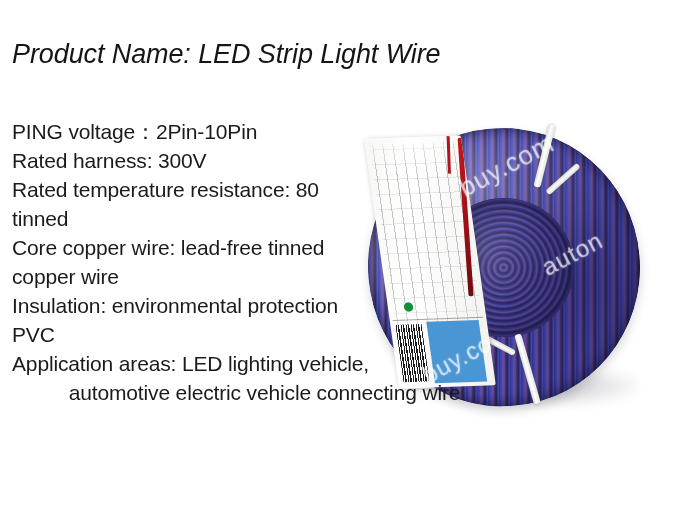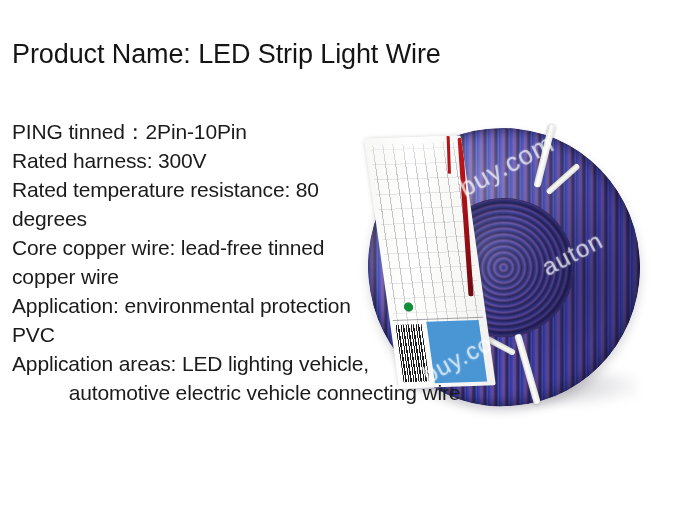--- a/index.html
+++ b/index.html
@@ -23,20 +23,21 @@
   #product-title {
     position: absolute;
     left: 12px;
     top: 37px;
     font-size: 27px;
     line-height: 34px;
     color: #151515;
     letter-spacing: -0.1px;
     white-space: nowrap;
     z-index: 6;
+    font-style: italic;
   }
 
   
   #spec-list {
     position: absolute;
     left: 12px;
     top: 117px;
     width: 500px;
     z-index: 6;
   }
@@ -375,25 +376,25 @@
 
   <div id="watermark">
     <div class="wm" id="wm-1">buy.com</div>
     <div class="wm" id="wm-2">auton</div>
     <div class="wm" id="wm-3">buy.co</div>
   </div>
 
   <div id="product-title">Product Name: LED Strip Light Wire</div>
 
   <div id="spec-list">
-    <div class="spec-line">PING tinned：2Pin-10Pin</div>
+    <div class="spec-line">PING voltage：2Pin-10Pin</div>
     <div class="spec-line">Rated harness: 300V</div>
     <div class="spec-line">Rated temperature resistance: 80</div>
-    <div class="spec-line">degrees</div>
+    <div class="spec-line">tinned</div>
     <div class="spec-line">Core copper wire: lead-free tinned</div>
     <div class="spec-line">copper wire</div>
-    <div class="spec-line">Application: environmental protection</div>
+    <div class="spec-line">Insulation: environmental protection</div>
     <div class="spec-line">PVC</div>
     <div class="spec-line">Application areas: LED lighting vehicle,</div>
     <div class="spec-line indent">automotive electric vehicle connecting wire</div>
   </div>
 
 </div>
 
 </body></html>

